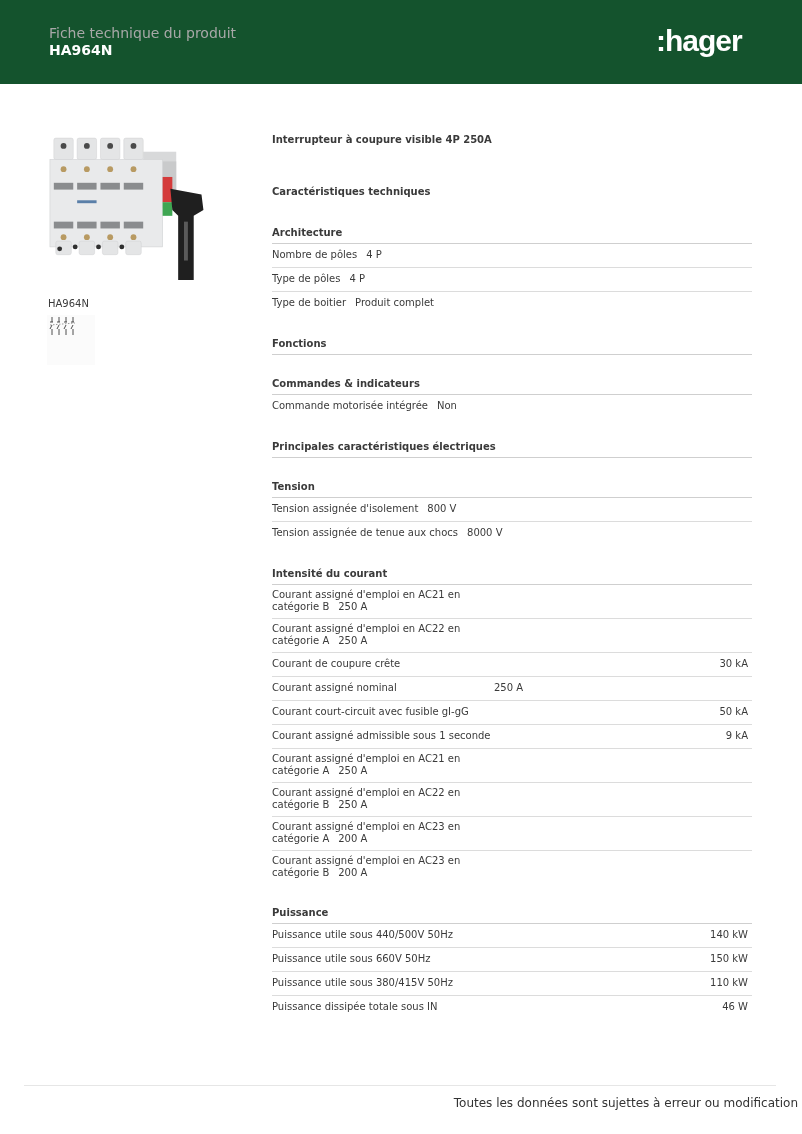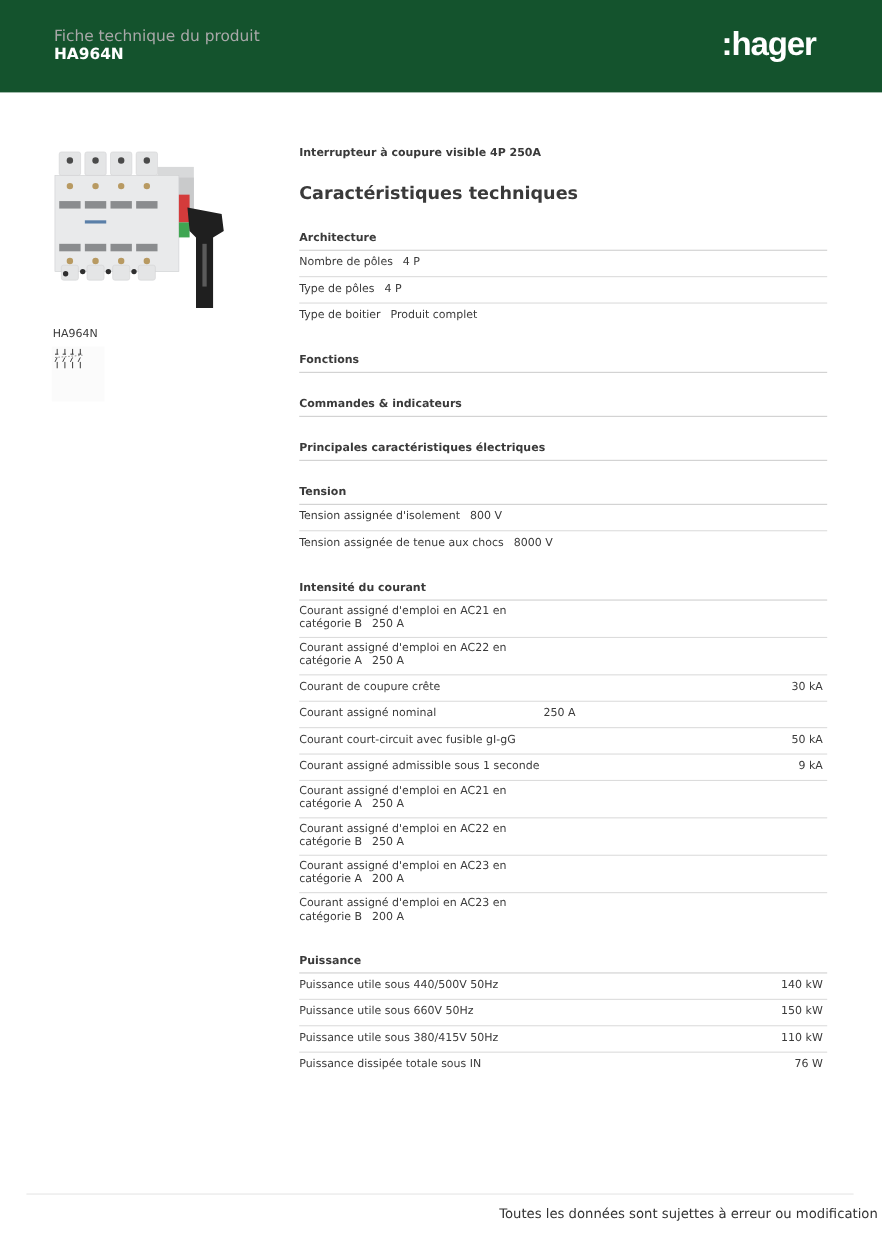--- a/index.html
+++ b/index.html
@@ -11,21 +11,21 @@
   .header .title { position: absolute; left: 49px; top: 42px; font-size: 14px; color: #ffffff; font-weight: bold; }
   .header .logo { position: absolute; left: 656px; top: 24px; font-family: "Liberation Sans", sans-serif; font-size: 30px; font-weight: bold; color: #ffffff; letter-spacing: -1px; }
 
   .left { position: absolute; left: 48px; top: 130px; width: 200px; }
   .product-img { position: relative; width: 170px; height: 160px; }
   .ref { position: absolute; left: 48px; top: 298px; font-size: 10px; color: #3a3a3a; }
   .symbol { position: absolute; left: 47px; top: 315px; width: 48px; height: 50px; background: #fbfbfb; }
 
   .content { position: absolute; left: 272px; top: 128px; width: 480px; }
   .prod-title { font-size: 10px; font-weight: bold; color: #3a3a3a; height: 24px; line-height: 24px; }
-  .tech-title { font-size: 16px; font-weight: bold; color: #3a3a3a; margin-top: 12px; height: 24px; line-height: 24px; }
+  .tech-title { font-size: 10px; font-weight: bold; color: #3a3a3a; margin-top: 28px; height: 24px; line-height: 24px; }
   .section { margin-top: 18px; }
   .section.first { margin-top: 18px; }
   .sec-title { font-size: 10px; font-weight: bold; color: #3a3a3a; height: 22px; line-height: 22px; border-bottom: 1px solid #cfcfcf; }
   .row { position: relative; font-size: 10px; color: #3a3a3a; min-height: 23px; padding: 5px 0 6px 0; line-height: 12px; border-bottom: 1px solid #dcdcdc; }
   .row:last-child { border-bottom: none; }
   .row .label { display: inline; }
   .row .gap { display: inline-block; width: 9px; }
   .row .val { display: inline; }
   .row .rval { position: absolute; right: 4px; top: 5px; }
   .row .midval { position: absolute; left: 222px; top: 5px; }
@@ -130,20 +130,21 @@
     <div class="row"><span class="label">Type de pôles</span><span class="gap"></span><span class="val">4 P</span></div>
     <div class="row"><span class="label">Type de boitier</span><span class="gap"></span><span class="val">Produit complet</span></div>
   </div>
 
   <div class="section">
     <div class="sec-title">Fonctions</div>
   </div>
 
   <div class="section">
     <div class="sec-title">Commandes &amp; indicateurs</div>
+    <div class="row"><span class="label">Commande motorisée intégrée</span><span class="gap"></span><span class="val">Non</span></div>
   </div>
 
   <div class="section">
     <div class="sec-title">Principales caractéristiques électriques</div>
   </div>
 
   <div class="section">
     <div class="sec-title">Tension</div>
     <div class="row"><span class="label">Tension assignée d'isolement</span><span class="gap"></span><span class="val">800 V</span></div>
     <div class="row"><span class="label">Tension assignée de tenue aux chocs</span><span class="gap"></span><span class="val">8000 V</span></div>
@@ -161,18 +162,18 @@
     <div class="row tall"><div>Courant assigné d'emploi en AC22 en</div><span>catégorie B</span><span class="gap"></span><span>250 A</span></div>
     <div class="row tall"><div>Courant assigné d'emploi en AC23 en</div><span>catégorie A</span><span class="gap"></span><span>200 A</span></div>
     <div class="row tall"><div>Courant assigné d'emploi en AC23 en</div><span>catégorie B</span><span class="gap"></span><span>200 A</span></div>
   </div>
 
   <div class="section">
     <div class="sec-title">Puissance</div>
     <div class="row"><span class="label">Puissance utile sous 440/500V 50Hz</span><span class="rval">140 kW</span></div>
     <div class="row"><span class="label">Puissance utile sous 660V 50Hz</span><span class="rval">150 kW</span></div>
     <div class="row"><span class="label">Puissance utile sous 380/415V 50Hz</span><span class="rval">110 kW</span></div>
-    <div class="row"><span class="label">Puissance dissipée totale sous IN</span><span class="rval">76 W</span></div>
+    <div class="row"><span class="label">Puissance dissipée totale sous IN</span><span class="rval">46 W</span></div>
   </div>
 </div>
 
 <div class="footer-line"></div>
 <div class="footer">Toutes les données sont sujettes à erreur ou modification</div>
 
 </body></html>

